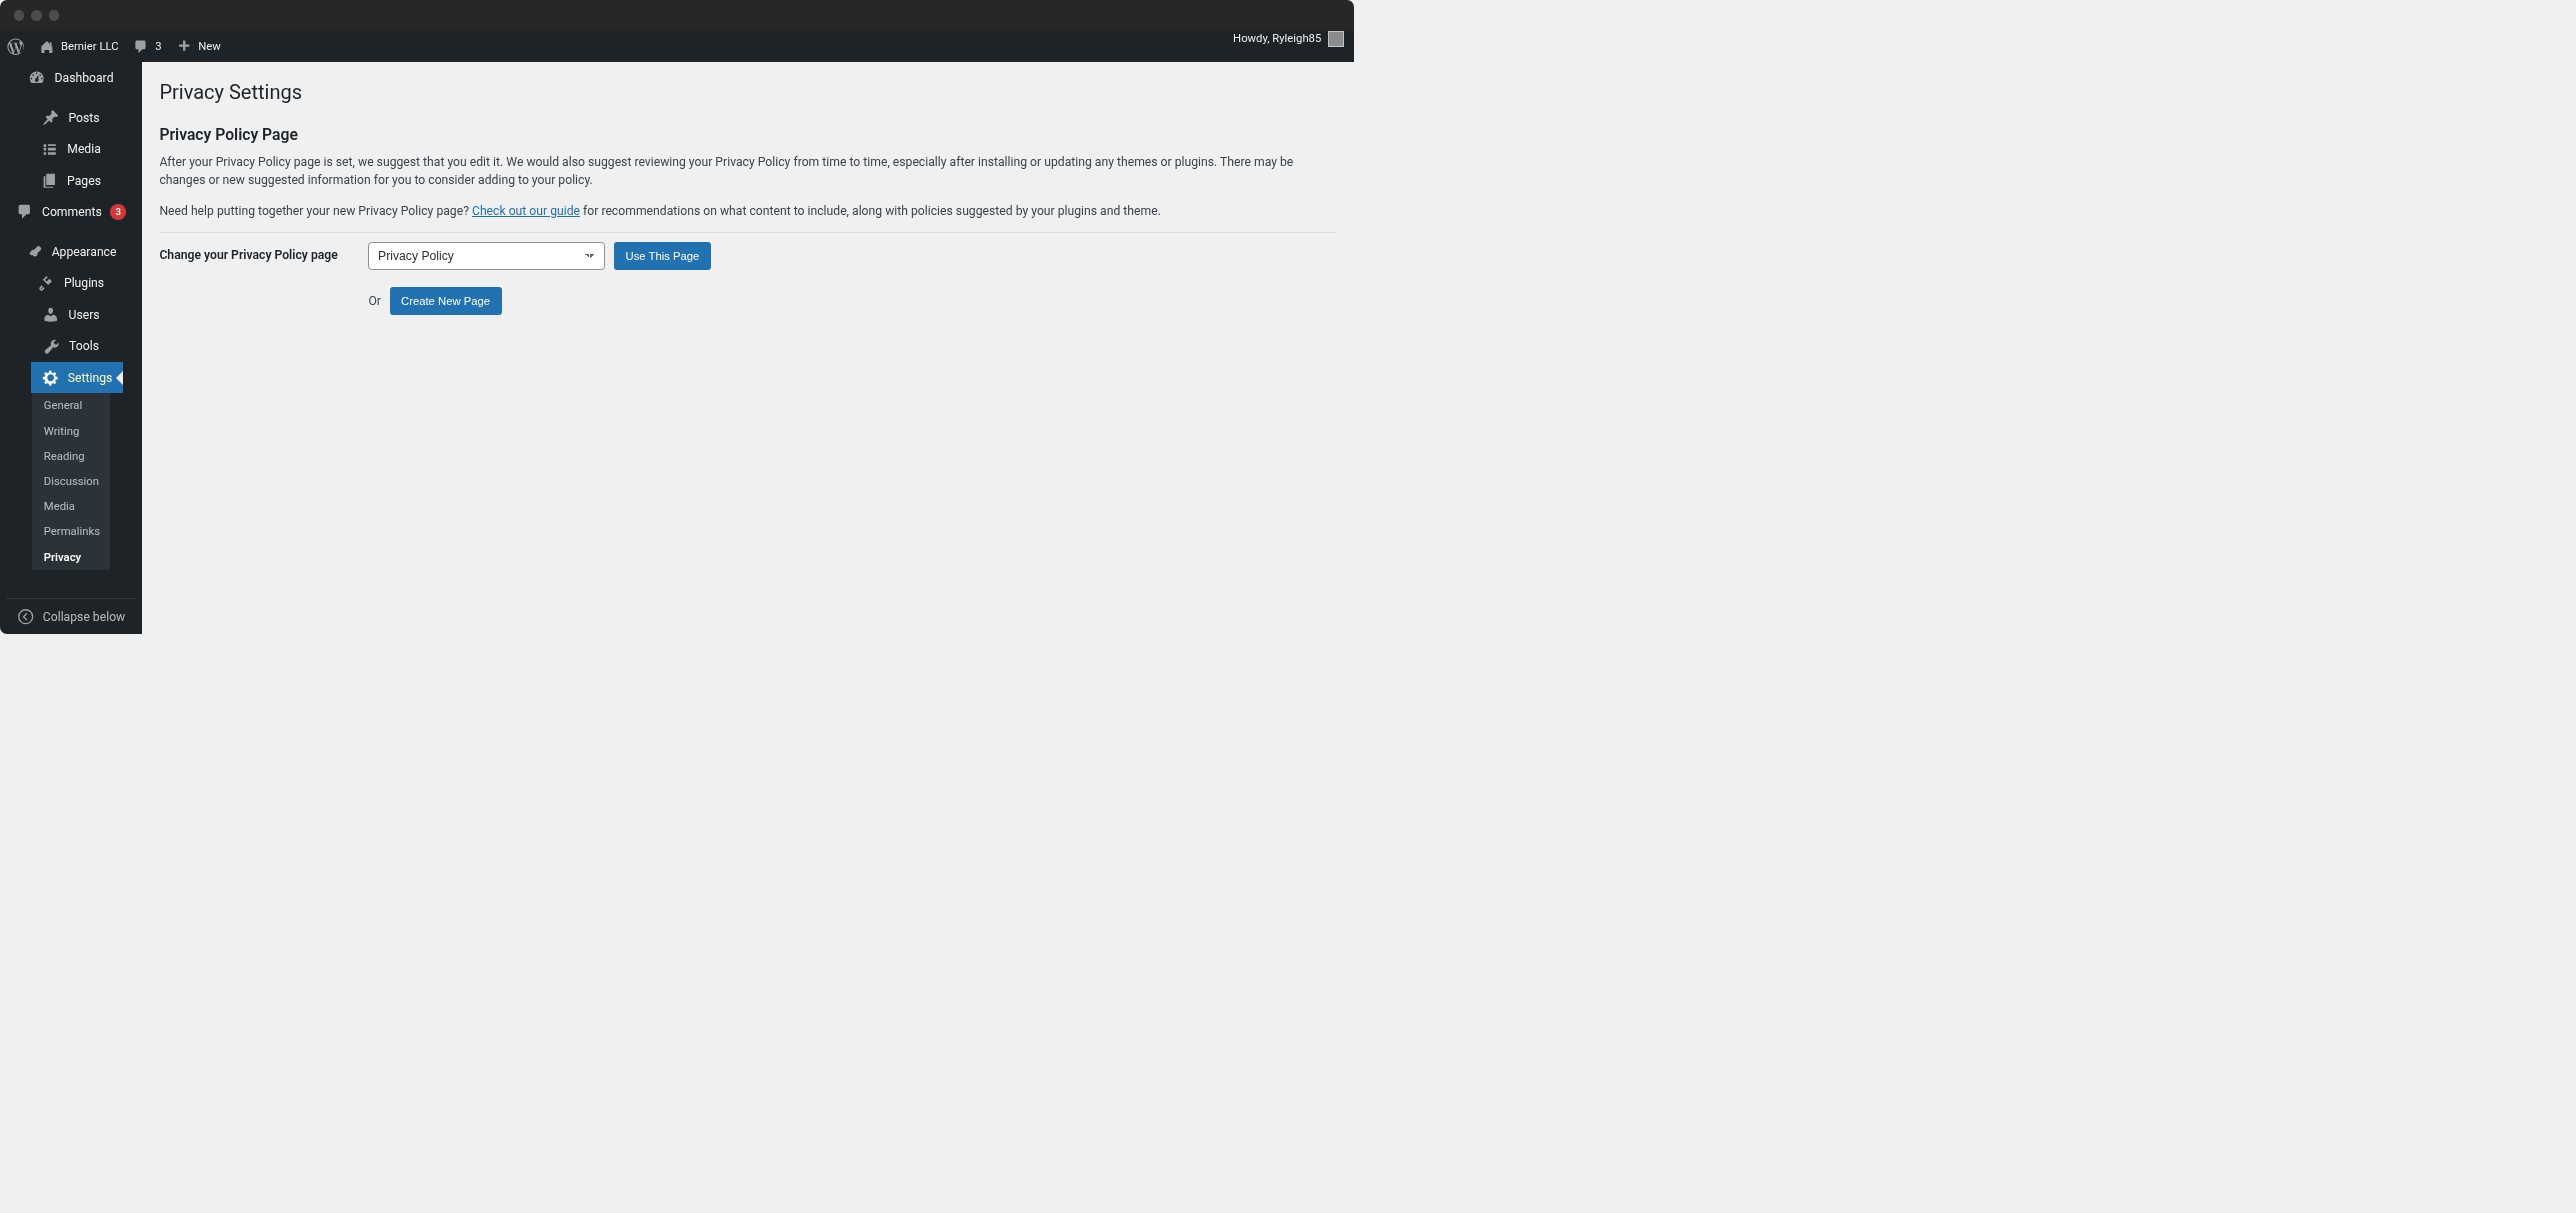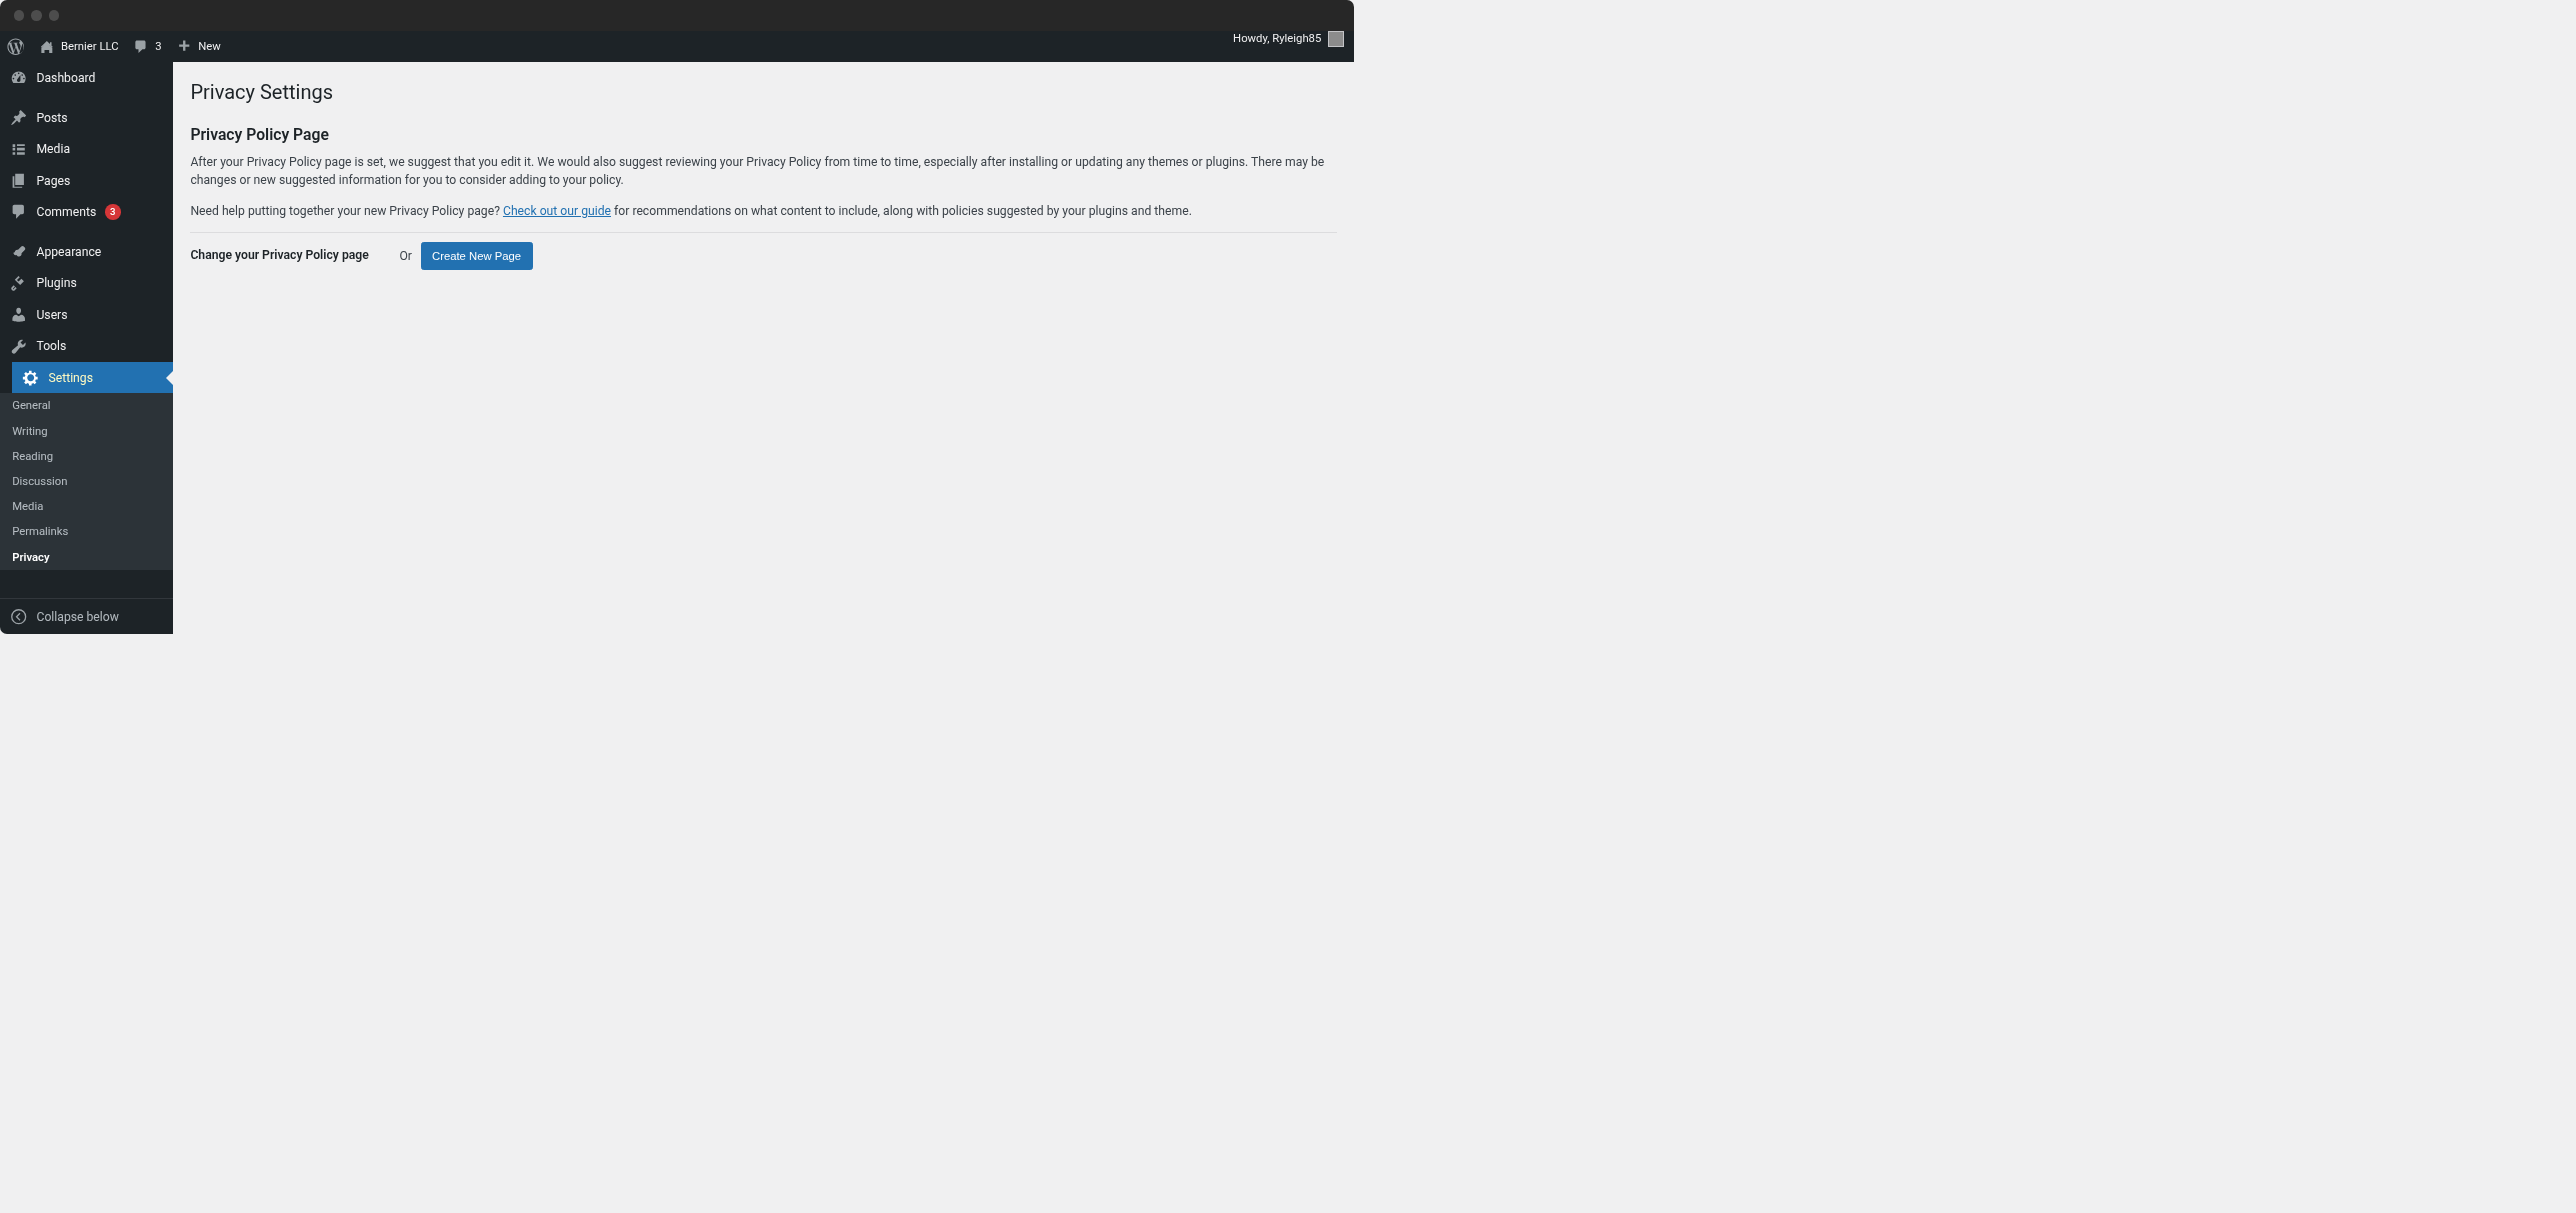--- a/index.html
+++ b/index.html
@@ -11,21 +11,21 @@
 .dot { width: 10.4px; height: 10.4px; border-radius: 50%; background: #4d4d4d; }
 
 .adminbar { height: 31px; background: #1d2327; color: #f0f0f1; display: flex; align-items: flex-start; font-size: 11.3px; position: relative; }
 .adminbar-left { display: flex; align-items: center; }
 .adminbar-item { display: flex; align-items: center; padding: 0 7px; height: 31px; cursor: pointer; color: #f0f0f1; gap: 5.2px; }
 .adminbar-right { position: absolute; right: 0; display: flex; align-items: center; padding-right: 10px; gap: 7px; }
 .avatar-sq { width: 15.7px; height: 15.7px; background: #8c8c8c; border: 0.9px solid #c3c4c7; }
 
 .wrap { display: flex; height: calc(634px - 31px - 31px); }
 
-.sidebar { width: 173px; background: #1d2327; color: #f0f0f1; font-size: 12.2px; display: flex; flex-direction: column; }
+.sidebar { width: 142px; background: #1d2327; color: #f0f0f1; font-size: 12.2px; display: flex; flex-direction: column; align-items: center; }
 .menu-item { display: flex; align-items: center; padding: 7px 10.4px; cursor: pointer; color: #f0f0f1; gap: 8.7px; position: relative; }
 .menu-item.active { background: #2271b1; color: #fef9c3; margin-left: 12px; }
 .menu-item.active::after { content: ''; position: absolute; right: 0; top: 50%; margin-top: -7px; border: 7px solid transparent; border-right-color: #f0f0f1; }
 .menu-icon { width: 17.4px; height: 17.4px; display: flex; align-items: center; justify-content: center; color: rgba(240,246,252,.6); }
 .menu-item.active .menu-icon { color: #fff; }
 .menu-sep { height: 8.7px; }
 .badge { display: inline-flex; align-items: center; justify-content: center; min-width: 15.7px; height: 15.7px; padding: 0 4.4px; border-radius: 7.8px; background: #d63638; color: #fff; font-size: 9.6px; font-weight: 600; }
 .submenu { background: #2c3338; }
 .submenu-item { padding: 6.1px 10.4px 6.1px 12.2px; font-size: 11.3px; color: rgba(240,246,252,.7); cursor: pointer; }
 .submenu-item.current { color: #fff; font-weight: 600; }
@@ -211,20 +211,26 @@
       <p>After your Privacy Policy page is set, we suggest that you edit it. We would also suggest reviewing your Privacy Policy from time to time, especially after installing or updating any themes or plugins. There may be changes or new suggested information for you to consider adding to your policy.</p>
       <p>
         <span>Need help putting together your new Privacy Policy page? </span><a class="link">Check out our guide</a><span> for recommendations on what content to include, along with policies suggested by your plugins and theme.</span>
       </p>
       <hr>
 
       <div class="form-row">
         <div class="form-label">Change your Privacy Policy page</div>
         <div class="form-field">
           <div class="form-field-line">
+            <select class="select">
+              <option>Privacy Policy</option>
+            </select>
+            <button class="button-primary">Use This Page</button>
+          </div>
+          <div class="form-field-line">
             <span class="or">Or</span>
             <button class="button-primary">Create New Page</button>
           </div>
         </div>
       </div>
     </div>
   </div>
 
 </div>
 

